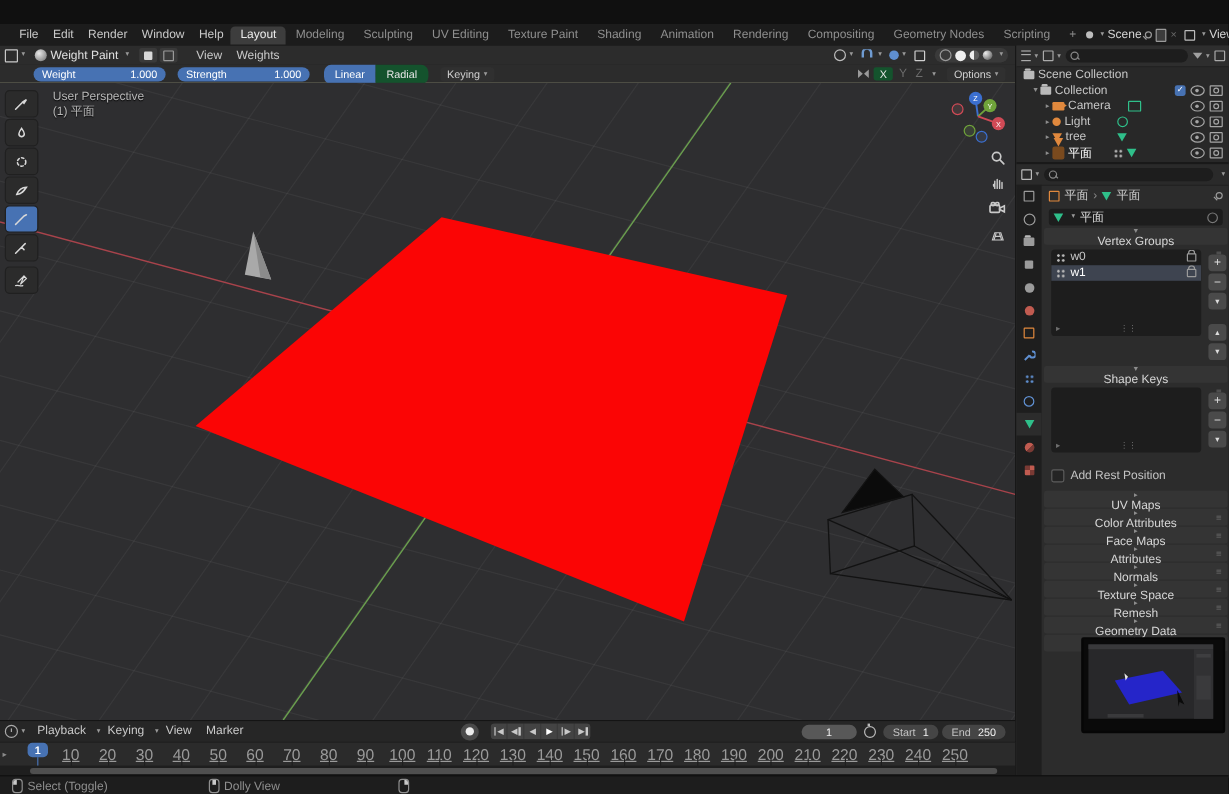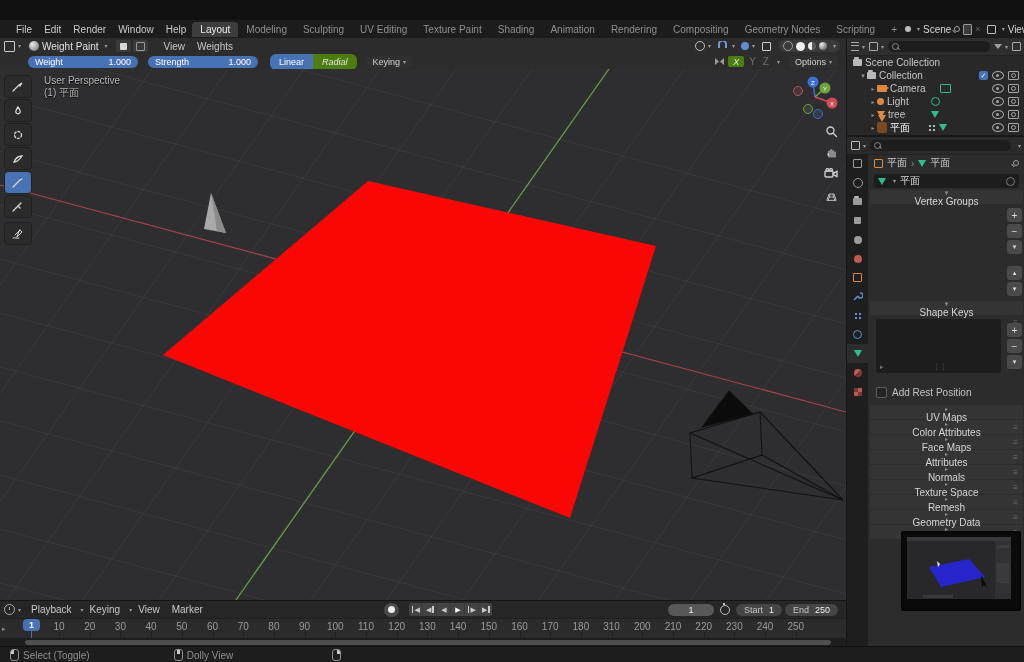--- a/index.html
+++ b/index.html
@@ -14,21 +14,21 @@
   .tab.active{background:#3d3d3d;color:#ececec;}
   
   #topgap{left:0;top:0;width:1024px;height:20px;background:#101010;}
   #topbar{left:0;top:20px;width:1024px;height:18px;background:#1c1c1c;border-bottom:1px solid #141414;}
   .logo{width:13px;height:13px;border-radius:50%;background:radial-gradient(circle at 60% 40%,#fff 0 2px,#e87d0d 3px 7px,#265787 7px);margin:0 4px 0 6px;}
   
   #vph{left:0;top:38px;width:846px;height:16px;background:#2c2c2c;border-bottom:1px solid #262626;}
   #vpt{left:0;top:54px;width:846px;height:15px;background:#2c2c2c;border-bottom:2px solid #fef9c3;}
   .slider{position:relative;width:96px;height:12px;background:#4772b3;border-radius:6px;color:#fff;display:flex;align-items:center;justify-content:space-between;padding:0 7px;font-size:9px;}
   .btn-blue{background:#4772b3;color:#fff;}
-  .btn-gray{background:#4d7c0f;color:#e6e6e6;font-style:italic;}
+  .btn-gray{background:#14532d;color:#e6e6e6;}
   .seg{height:16px;display:flex;align-items:center;justify-content:center;padding:0 9px;font-size:9px;}
   .ddown{height:12px;display:flex;align-items:center;background:#303030;border-radius:3px;padding:0 6px;color:#d0d0d0;font-size:9px;}
   .tinybtn{width:15px;height:12px;background:#3a3a3a;border-radius:2px;margin-right:2px;display:flex;align-items:center;justify-content:center;}
   .sq{width:7px;height:7px;background:#d8d8d8;border-radius:1px;}
   .sqo{width:7px;height:7px;border:1px solid #9a9a9a;border-radius:1px;}
   .icn{display:inline-flex;align-items:center;justify-content:center;width:12px;height:12px;}
   .ball{width:9px;height:9px;border-radius:50%;}
   
   #canvas{left:0;top:69px;width:846px;height:531px;background:#2e2e30;overflow:hidden;}
   #gridsvg,#scenesvg{position:absolute;left:0;top:0;}
@@ -88,21 +88,21 @@
   .sidebtns{position:absolute;display:flex;flex-direction:column;gap:2px;}
   .sbtn{width:15px;height:14px;background:#4a4a4a;border-radius:3px;color:#ddd;display:flex;align-items:center;justify-content:center;font-size:10px;}
   .listfoot{position:absolute;left:4px;bottom:2px;right:4px;display:flex;color:#6f6f6f;font-size:7px;}
   .cbox{width:9px;height:9px;background:#242424;border:1px solid #5c5c5c;border-radius:2px;}
   
   #thumb{left:901px;top:531px;width:116px;height:76px;background:#0a0a0a;border:2px solid #060606;border-radius:2px;}
   
   #timeline{left:0;top:600px;width:846px;height:46px;background:#262626;border-top:1px solid #141414;}
   .tl-head{height:17px;display:flex;align-items:center;padding:0 4px;background:#262626;}
   #ruler{position:absolute;left:0;top:17px;width:846px;height:20px;background:#2b2b2b;border-top:1px solid #202020;overflow:hidden;}
-  .tick{position:absolute;top:2px;transform:translateX(-50%);color:#9a9a9a;font-size:10px;}
+  .tick{position:absolute;top:2px;transform:translateX(-50%);color:#9a9a9a;font-size:13px;text-decoration:underline;}
   .tickline{position:absolute;bottom:0;width:1px;height:7px;background:#1f1f1f;}
   #playhead{position:absolute;left:23px;top:0px;width:17px;height:12px;background:#4772b3;border-radius:4px;color:#fff;font-size:9px;font-weight:bold;text-align:center;line-height:12px;}
   #phline{position:absolute;left:31px;top:12px;width:1px;height:25px;background:#4772b3;}
   #tscroll{position:absolute;left:0;top:37px;width:846px;height:9px;background:#1e1e1e;}
   #tscroll .bar{position:absolute;left:25px;top:2px;width:806px;height:5px;background:#4f4f4f;border-radius:3px;}
   .framefld{height:12px;border-radius:6px;display:flex;align-items:center;justify-content:center;color:#efefef;font-size:9px;padding:0 8px;gap:6px;}
   .transport{display:flex;gap:1px;background:#3a3a3a;border-radius:3px;overflow:hidden;}
   .tbtn{width:13px;height:13px;background:#434343;display:flex;align-items:center;justify-content:center;color:#c9c9c9;font-size:7px;gap:1px;}
   .tbtn .bar{width:1.5px;height:7px;background:#c9c9c9;}
   
@@ -559,20 +559,36 @@
           <span class="grow"></span>
           <i class="sqo" style="border-color:#777;border-radius:50%;"></i>
         </div>
 
         <div class="panel-h">
           <span class="tri">▼</span>
             <span>Vertex Groups</span>
             <span class="grip">≡</span>
         </div>
         <div style="position:relative;height:96px;">
+          <div class="listbox">
+            <div class="vg-row">
+              <i class="vgic"></i>
+              <span>w0</span>
+              <i class="lockx"></i>
+            </div>
+            <div class="vg-row sel">
+              <i class="vgic"></i>
+              <span>w1</span>
+              <i class="lockx"></i>
+            </div>
+            <div class="listfoot">
+                <span>▸</span>
+                <span class="grow" style="text-align:center;">⋮⋮</span>
+              </div>
+          </div>
           <div class="sidebtns" style="right:3px;top:4px;">
             <span class="sbtn">+</span>
             <span class="sbtn">−</span>
             <span class="sbtn" style="font-size:7px;">▾</span>
           </div>
           <div class="sidebtns" style="right:3px;top:62px;">
             <span class="sbtn" style="font-size:7px;">▴</span>
             <span class="sbtn" style="font-size:7px;">▾</span>
           </div>
         </div>
@@ -731,21 +747,21 @@
         <span class="tick" style="left: 458.1px;">140</span>
         <i class="tickline" style="left: 458.1px;"></i>
         <span class="tick" style="left: 488.8px;">150</span>
         <i class="tickline" style="left: 488.8px;"></i>
         <span class="tick" style="left: 519.5px;">160</span>
         <i class="tickline" style="left: 519.5px;"></i>
         <span class="tick" style="left: 550.2px;">170</span>
         <i class="tickline" style="left: 550.2px;"></i>
         <span class="tick" style="left: 580.9px;">180</span>
         <i class="tickline" style="left: 580.9px;"></i>
-        <span class="tick" style="left: 611.6px;">310</span>
+        <span class="tick" style="left: 611.6px;">190</span>
         <i class="tickline" style="left: 611.6px;"></i>
         <span class="tick" style="left: 642.3px;">200</span>
         <i class="tickline" style="left: 642.3px;"></i>
         <span class="tick" style="left: 673px;">210</span>
         <i class="tickline" style="left: 673px;"></i>
         <span class="tick" style="left: 703.7px;">220</span>
         <i class="tickline" style="left: 703.7px;"></i>
         <span class="tick" style="left: 734.4px;">230</span>
         <i class="tickline" style="left: 734.4px;"></i>
         <span class="tick" style="left: 765.1px;">240</span>

